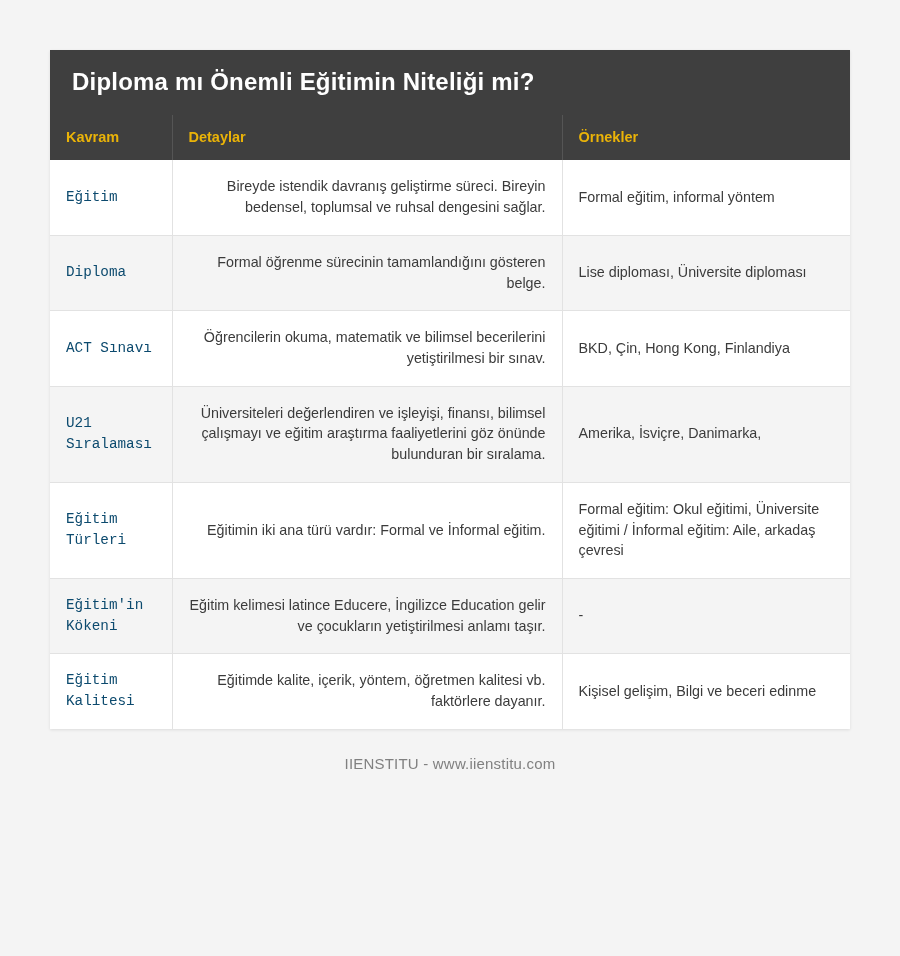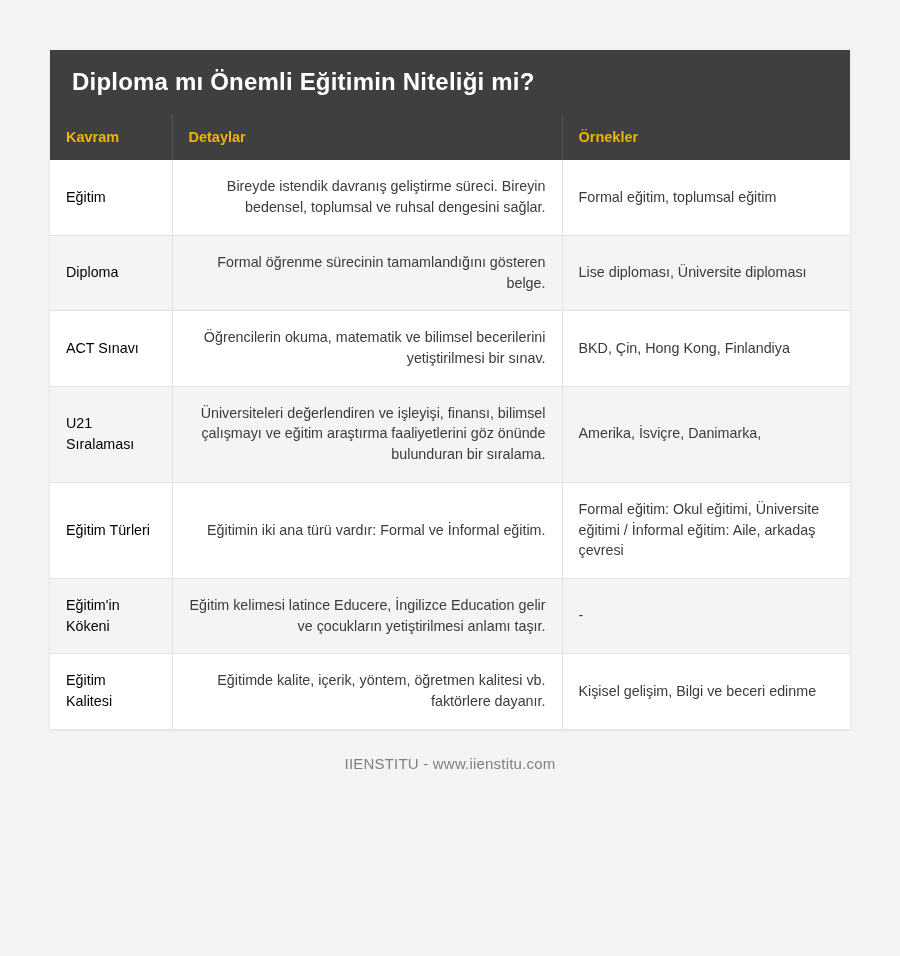--- a/index.html
+++ b/index.html
@@ -59,21 +59,22 @@
 
   tbody td {
     font-size: 14.3px;
     line-height: 1.45;
     padding: 16px 16px 17px 16px;
     vertical-align: middle;
     border-bottom: 1px solid #e2e2e2;
     color: #3b3b3b;
   }
   tbody td.concept {
-    color: #000000;
+    color: #0c4a6e;
+    font-family: Liberation Mono, monospace;
   }
   tbody td.details {
     border-left: 1px solid #e2e2e2;
     border-right: 1px solid #e2e2e2;
     text-align: right;
   }
   tbody tr:nth-child(even) td {
     background: #f4f4f4;
   }
   tbody tr:nth-child(odd) td {
@@ -107,21 +108,21 @@
         <tr>
           <th>Kavram</th>
           <th>Detaylar</th>
           <th>Örnekler</th>
         </tr>
       </thead>
       <tbody>
         <tr>
           <td class="concept">Eğitim</td>
           <td class="details">Bireyde istendik davranış geliştirme süreci. Bireyin bedensel, toplumsal ve ruhsal dengesini sağlar.</td>
-          <td>Formal eğitim, toplumsal eğitim</td>
+          <td>Formal eğitim, informal yöntem</td>
         </tr>
         <tr>
           <td class="concept">Diploma</td>
           <td class="details">Formal öğrenme sürecinin tamamlandığını gösteren belge.</td>
           <td>Lise diploması, Üniversite diploması</td>
         </tr>
         <tr>
           <td class="concept">ACT Sınavı</td>
           <td class="details">Öğrencilerin okuma, matematik ve bilimsel becerilerini yetiştirilmesi bir sınav.</td>
           <td>BKD, Çin, Hong Kong, Finlandiya</td>

